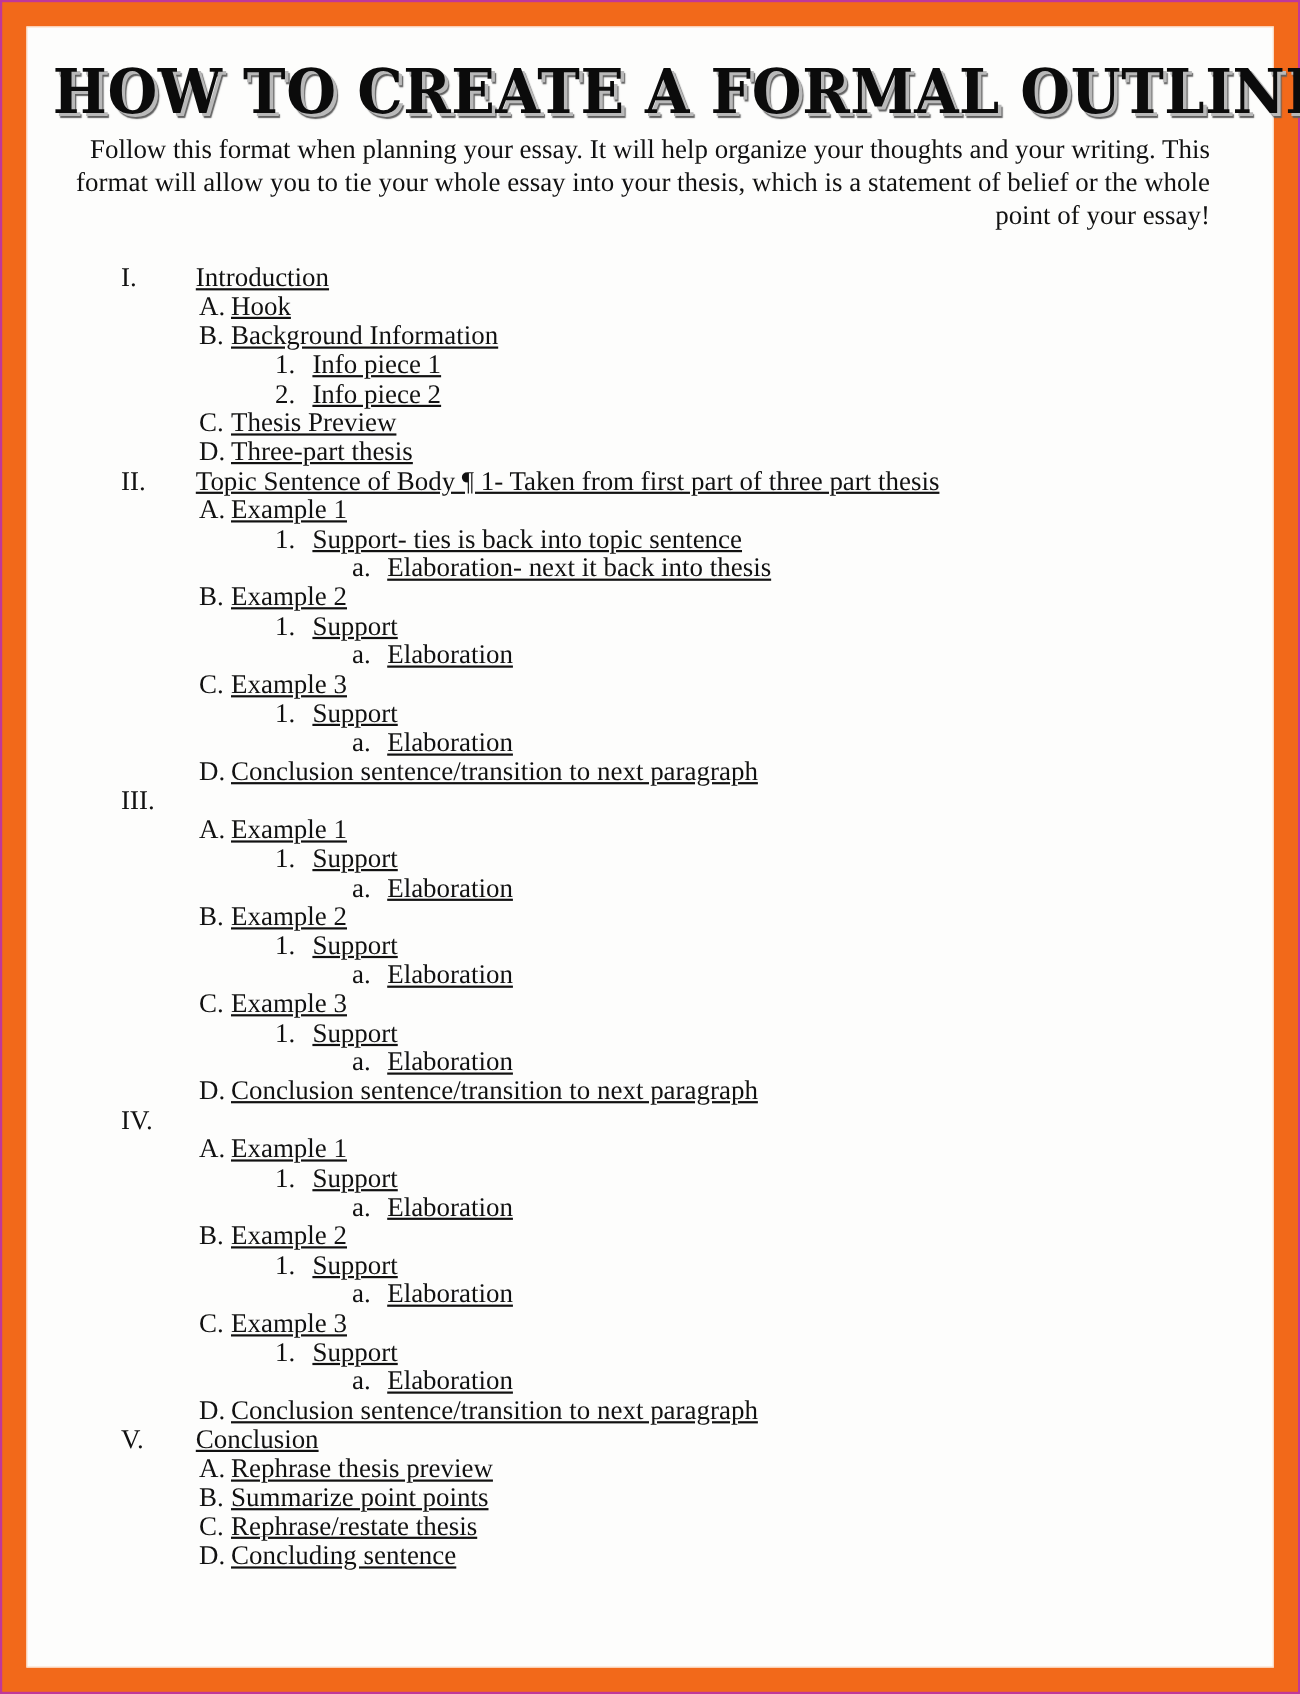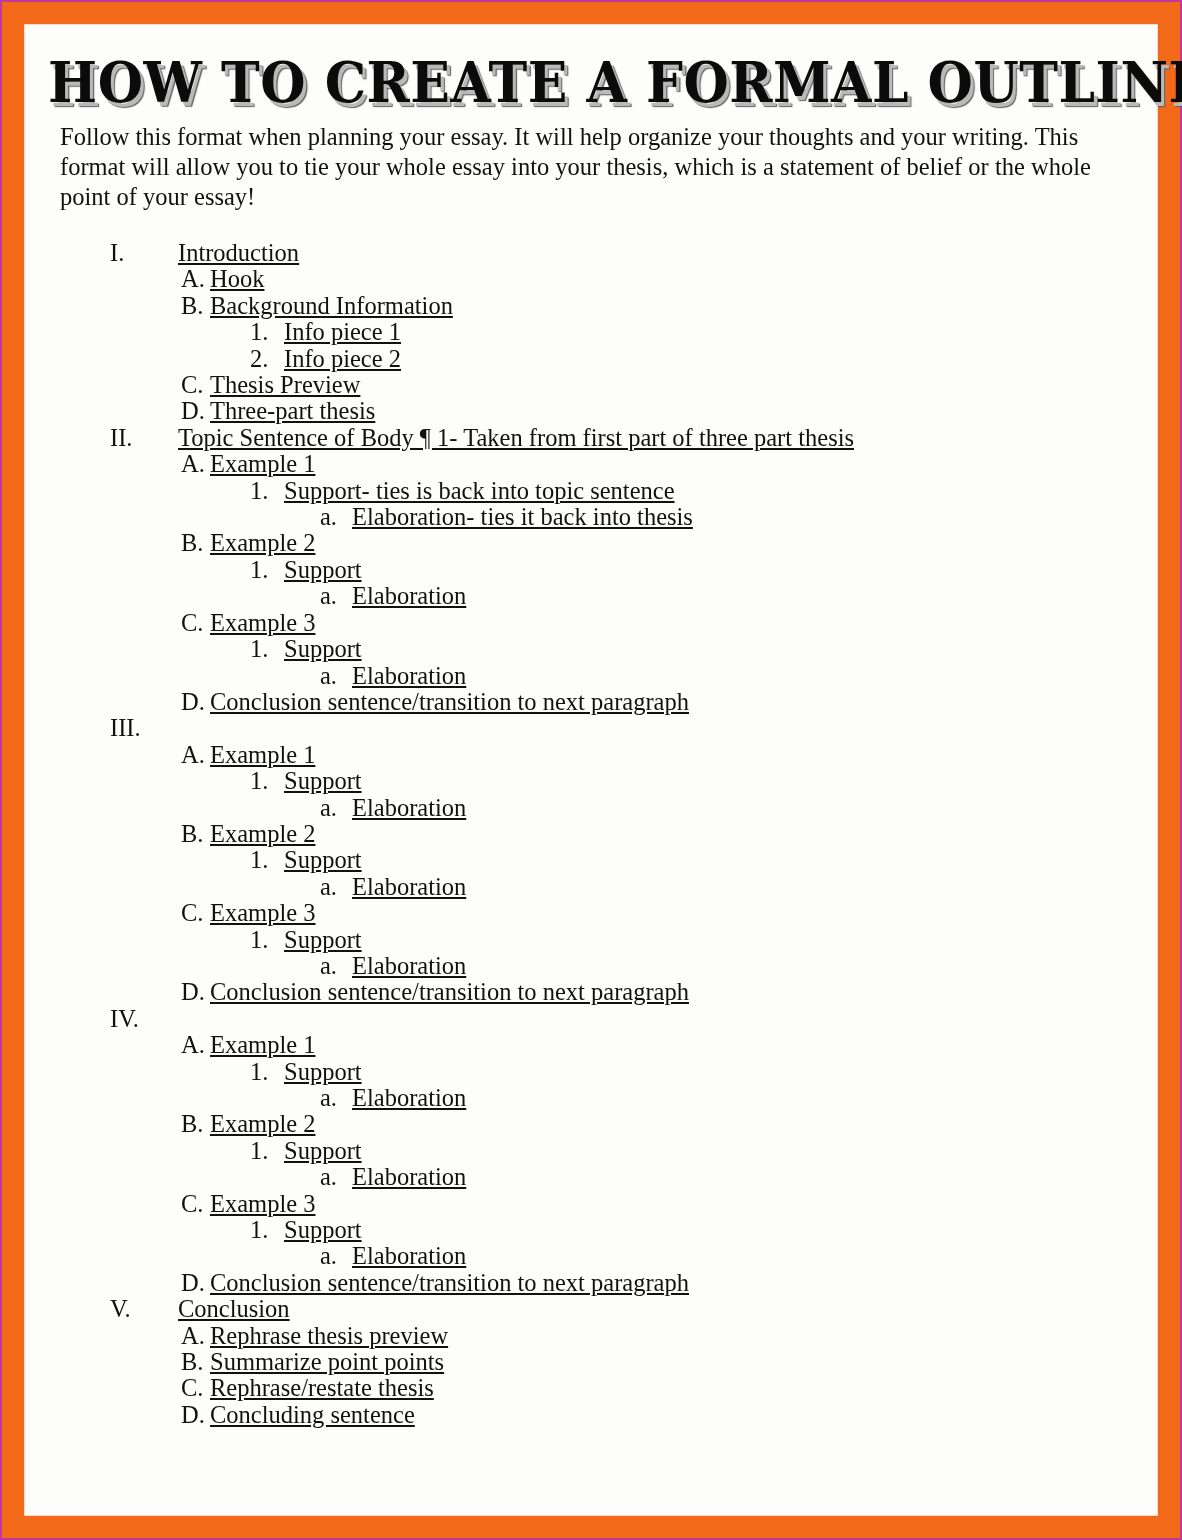--- a/index.html
+++ b/index.html
@@ -52,23 +52,23 @@
     text-shadow: 3px 3px 0 #b9b9b9, 4px 4px 1px #5f5f5f;
     transform: scaleX(1.04) scaleY(1.12);
     transform-origin: left top;
     margin: 0 0 14px 0;
   }
 
   .doc-intro {
     font-size: 24.5px;
     line-height: 30px;
     color: #111;
-    margin: 0 0 28px 12px;
+    margin: 0 0 28px 0;
     width: 1052px;
-    text-align: left;
+    text-align: right;
   }
 
   
   .outline {
     font-size: 24.5px;
     line-height: 26.4px;
     color: #111;
   }
 
   .ol-row {
@@ -145,21 +145,21 @@
       <div class="ol-row lvl2">
         <span class="marker">A.</span>
         <span class="label">Example 1</span>
       </div>
       <div class="ol-row lvl3">
         <span class="marker">1.</span>
         <span class="label">Support- ties is back into topic sentence</span>
       </div>
       <div class="ol-row lvl4">
         <span class="marker">a.</span>
-        <span class="label">Elaboration- ties it back into thesis</span>
+        <span class="label">Elaboration- next it back into thesis</span>
       </div>
       <div class="ol-row lvl2">
         <span class="marker">B.</span>
         <span class="label">Example 2</span>
       </div>
       <div class="ol-row lvl3">
         <span class="marker">1.</span>
         <span class="label">Support</span>
       </div>
       <div class="ol-row lvl4">

